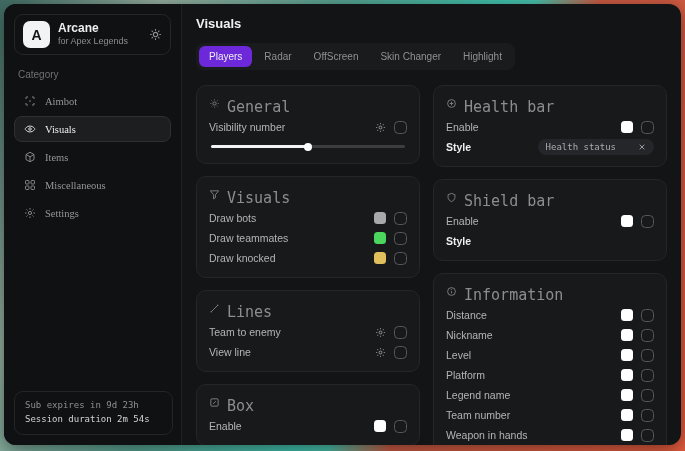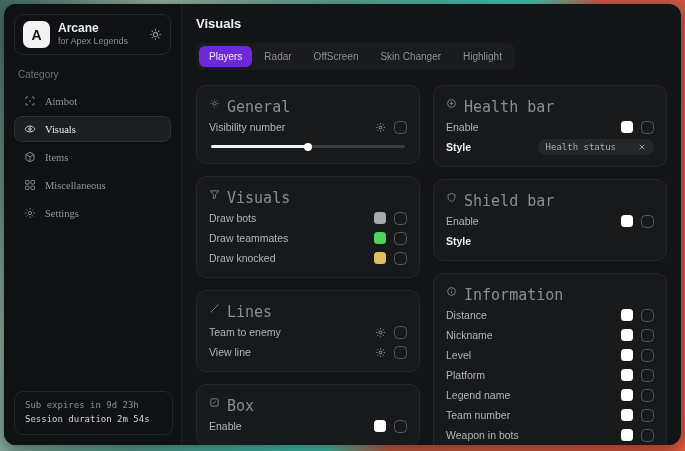--- a/index.html
+++ b/index.html
@@ -410,21 +410,21 @@
               </span>
           </div>
           <div class="row">
             <span class="rlabel">Team number</span>
             <span class="controls">
                 <span class="swatch" style="background: rgb(255, 255, 255);"></span>
                 <span class="checkbox"></span>
               </span>
           </div>
           <div class="row">
-            <span class="rlabel">Weapon in bots</span>
+            <span class="rlabel">Weapon in hands</span>
             <span class="controls">
                 <span class="swatch" style="background: rgb(255, 255, 255);"></span>
                 <span class="checkbox"></span>
               </span>
           </div>
         </section>
 
       </div>
     </div>
   </main>

